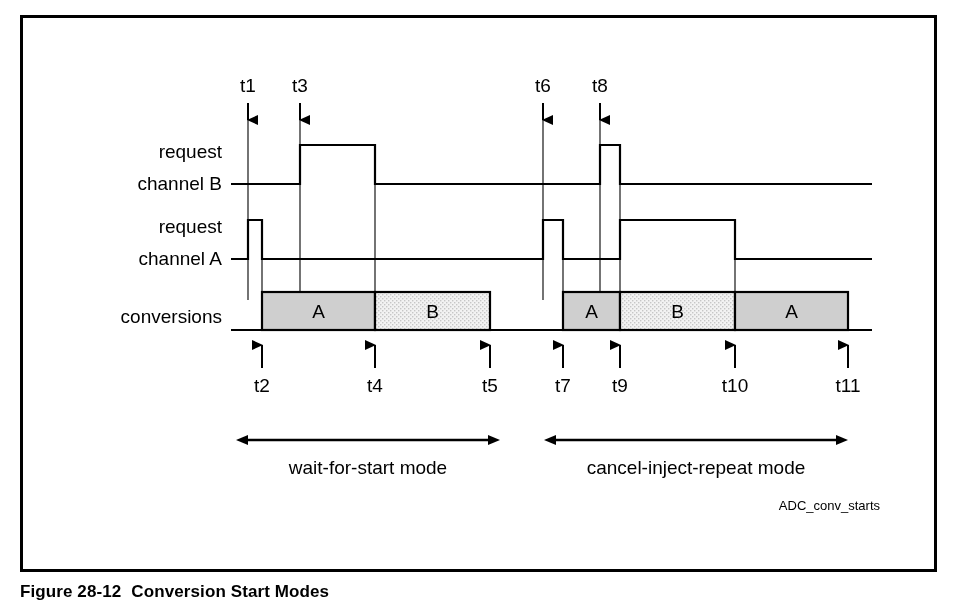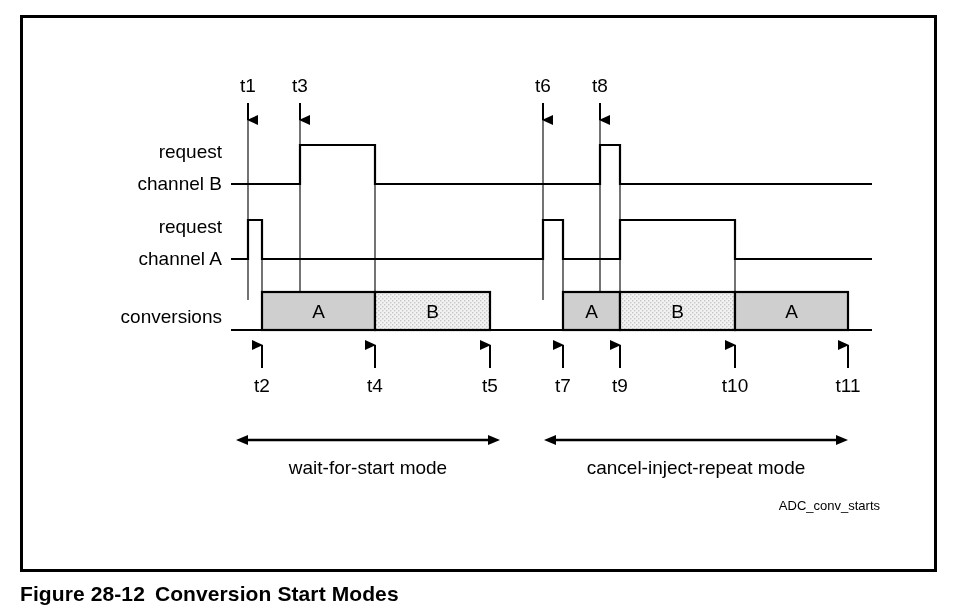--- a/index.html
+++ b/index.html
@@ -39,21 +39,21 @@
     top: 0;
     width: 954px;
     height: 540px;
     pointer-events: none;
   }
   .caption-bar {
     position: absolute;
     left: 20px;
     top: 582px;
     width: 917px;
-    font-size: 21px;
+    font-size: 17px;
     font-weight: bold;
     letter-spacing: 0.1px;
     white-space: nowrap;
   }
   .caption-bar .cap-num {
     margin-right: 10px;
   }
   svg text {
     font-family: "Liberation Sans", sans-serif;
     fill: #000000;

